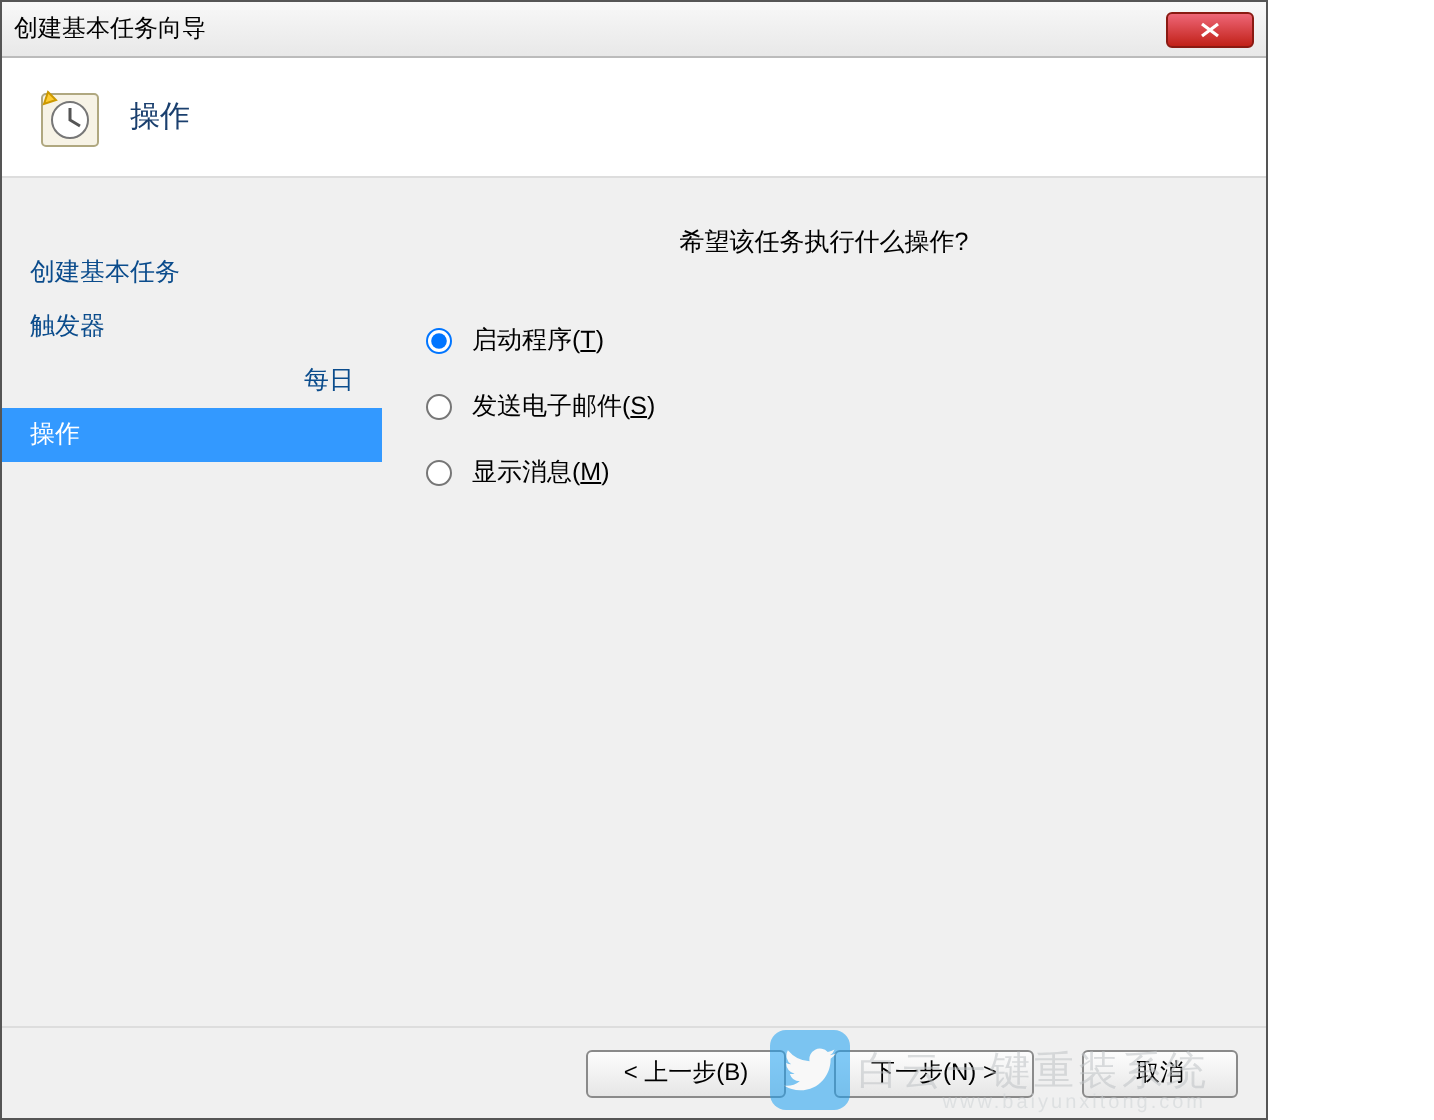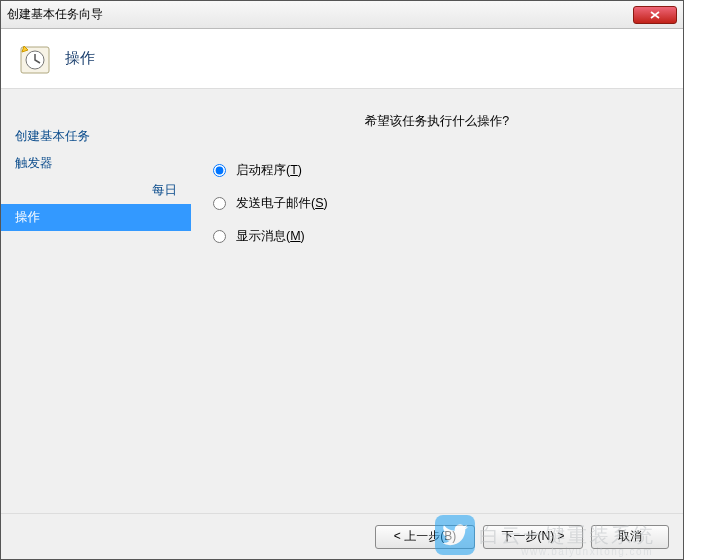--- a/index.html
+++ b/index.html
@@ -1,18 +1,18 @@
 <!DOCTYPE html>
 <html><head>
 <meta charset="utf-8">
 <style>
 * { box-sizing: border-box; margin: 0; padding: 0; font-family: "Microsoft YaHei", "Segoe UI", Tahoma, sans-serif; }
 body { background: #fff; width: 717px; height: 560px; position: relative; overflow: hidden; }
 
-.window { width: 684px; height: 560px; border: 1px solid #555; background: #fff; position: relative; display: flex; flex-direction: column; }
+.window { width: 634px; height: 560px; border: 1px solid #555; background: #fff; position: relative; display: flex; flex-direction: column; }
 
 .titlebar { height: 28px; background: linear-gradient(#f8f8f8,#e8e8e8); border-bottom: 1px solid #bbb; display: flex; align-items: center; padding: 0 6px; font-size: 12px; color: #000; }
 .titlebar .close { margin-left: auto; width: 44px; height: 18px; background: linear-gradient(#e67,#c12118); border: 1px solid #8a1a12; border-radius: 3px; display: flex; align-items: center; justify-content: center; color: #fff; font-size: 10px; font-weight: bold; }
 
 .header { height: 60px; background: #fff; border-bottom: 1px solid #ddd; display: flex; align-items: center; padding: 0 18px; }
 .header-icon { width: 32px; height: 32px; margin-right: 14px; }
 .header-title { font-size: 15px; color: #1a3f6e; }
 
 .body { flex: 1; display: flex; background: #f0f0f0; }
 
@@ -20,21 +20,21 @@
 .sidebar-item { padding: 5px 14px; color: #0b4c8c; cursor: pointer; }
 .sidebar-item.sub { padding-left: 34px; text-align: right; }
 .sidebar-item.selected { background: #3399ff; color: #fff; }
 
 .content { flex: 1; padding: 24px 22px; font-size: 12.5px; color: #000; }
 .question { margin-bottom: 24px; text-align: center; }
 .radio-row { display: flex; align-items: center; padding: 8px 0; }
 .radio-row input { margin-right: 10px; }
 .radio-row label u { text-decoration: underline; }
 
-.footer { height: 46px; border-top: 1px solid #ddd; background: #f0f0f0; display: flex; align-items: center; justify-content: flex-end; padding: 0 14px; gap: 8px; position: relative; }
+.footer { height: 46px; border-top: 1px solid #ddd; background: #f0f0f0; display: flex; align-items: center; justify-content: flex-end; padding: 0 14px; gap: 24px; position: relative; }
 .btn { min-width: 100px; height: 24px; border: 1px solid #8a8a8a; background: linear-gradient(#fdfdfd,#e6e6e6); border-radius: 3px; font-size: 12px; display: flex; align-items: center; justify-content: center; cursor: pointer; }
 .btn.small { min-width: 78px; }
 
 .watermark { position: absolute; right: 28px; bottom: 4px; display: flex; align-items: center; pointer-events: none; opacity: 0.55; text-align: right; }
 .watermark .bird { width: 40px; height: 40px; background: #1da1f2; border-radius: 8px; display: flex; align-items: center; justify-content: center; margin-right: 4px; }
 .watermark .txt1 { font-size: 20px; color: #bfc3c6; letter-spacing: 2px; font-weight: 300; }
 .watermark .txt2 { position: absolute; right: 2px; bottom: -2px; font-size: 10px; color: #cfd3d6; letter-spacing: 1.5px; margin-left: 18px; }
 </style>
 </head>
 <body>

